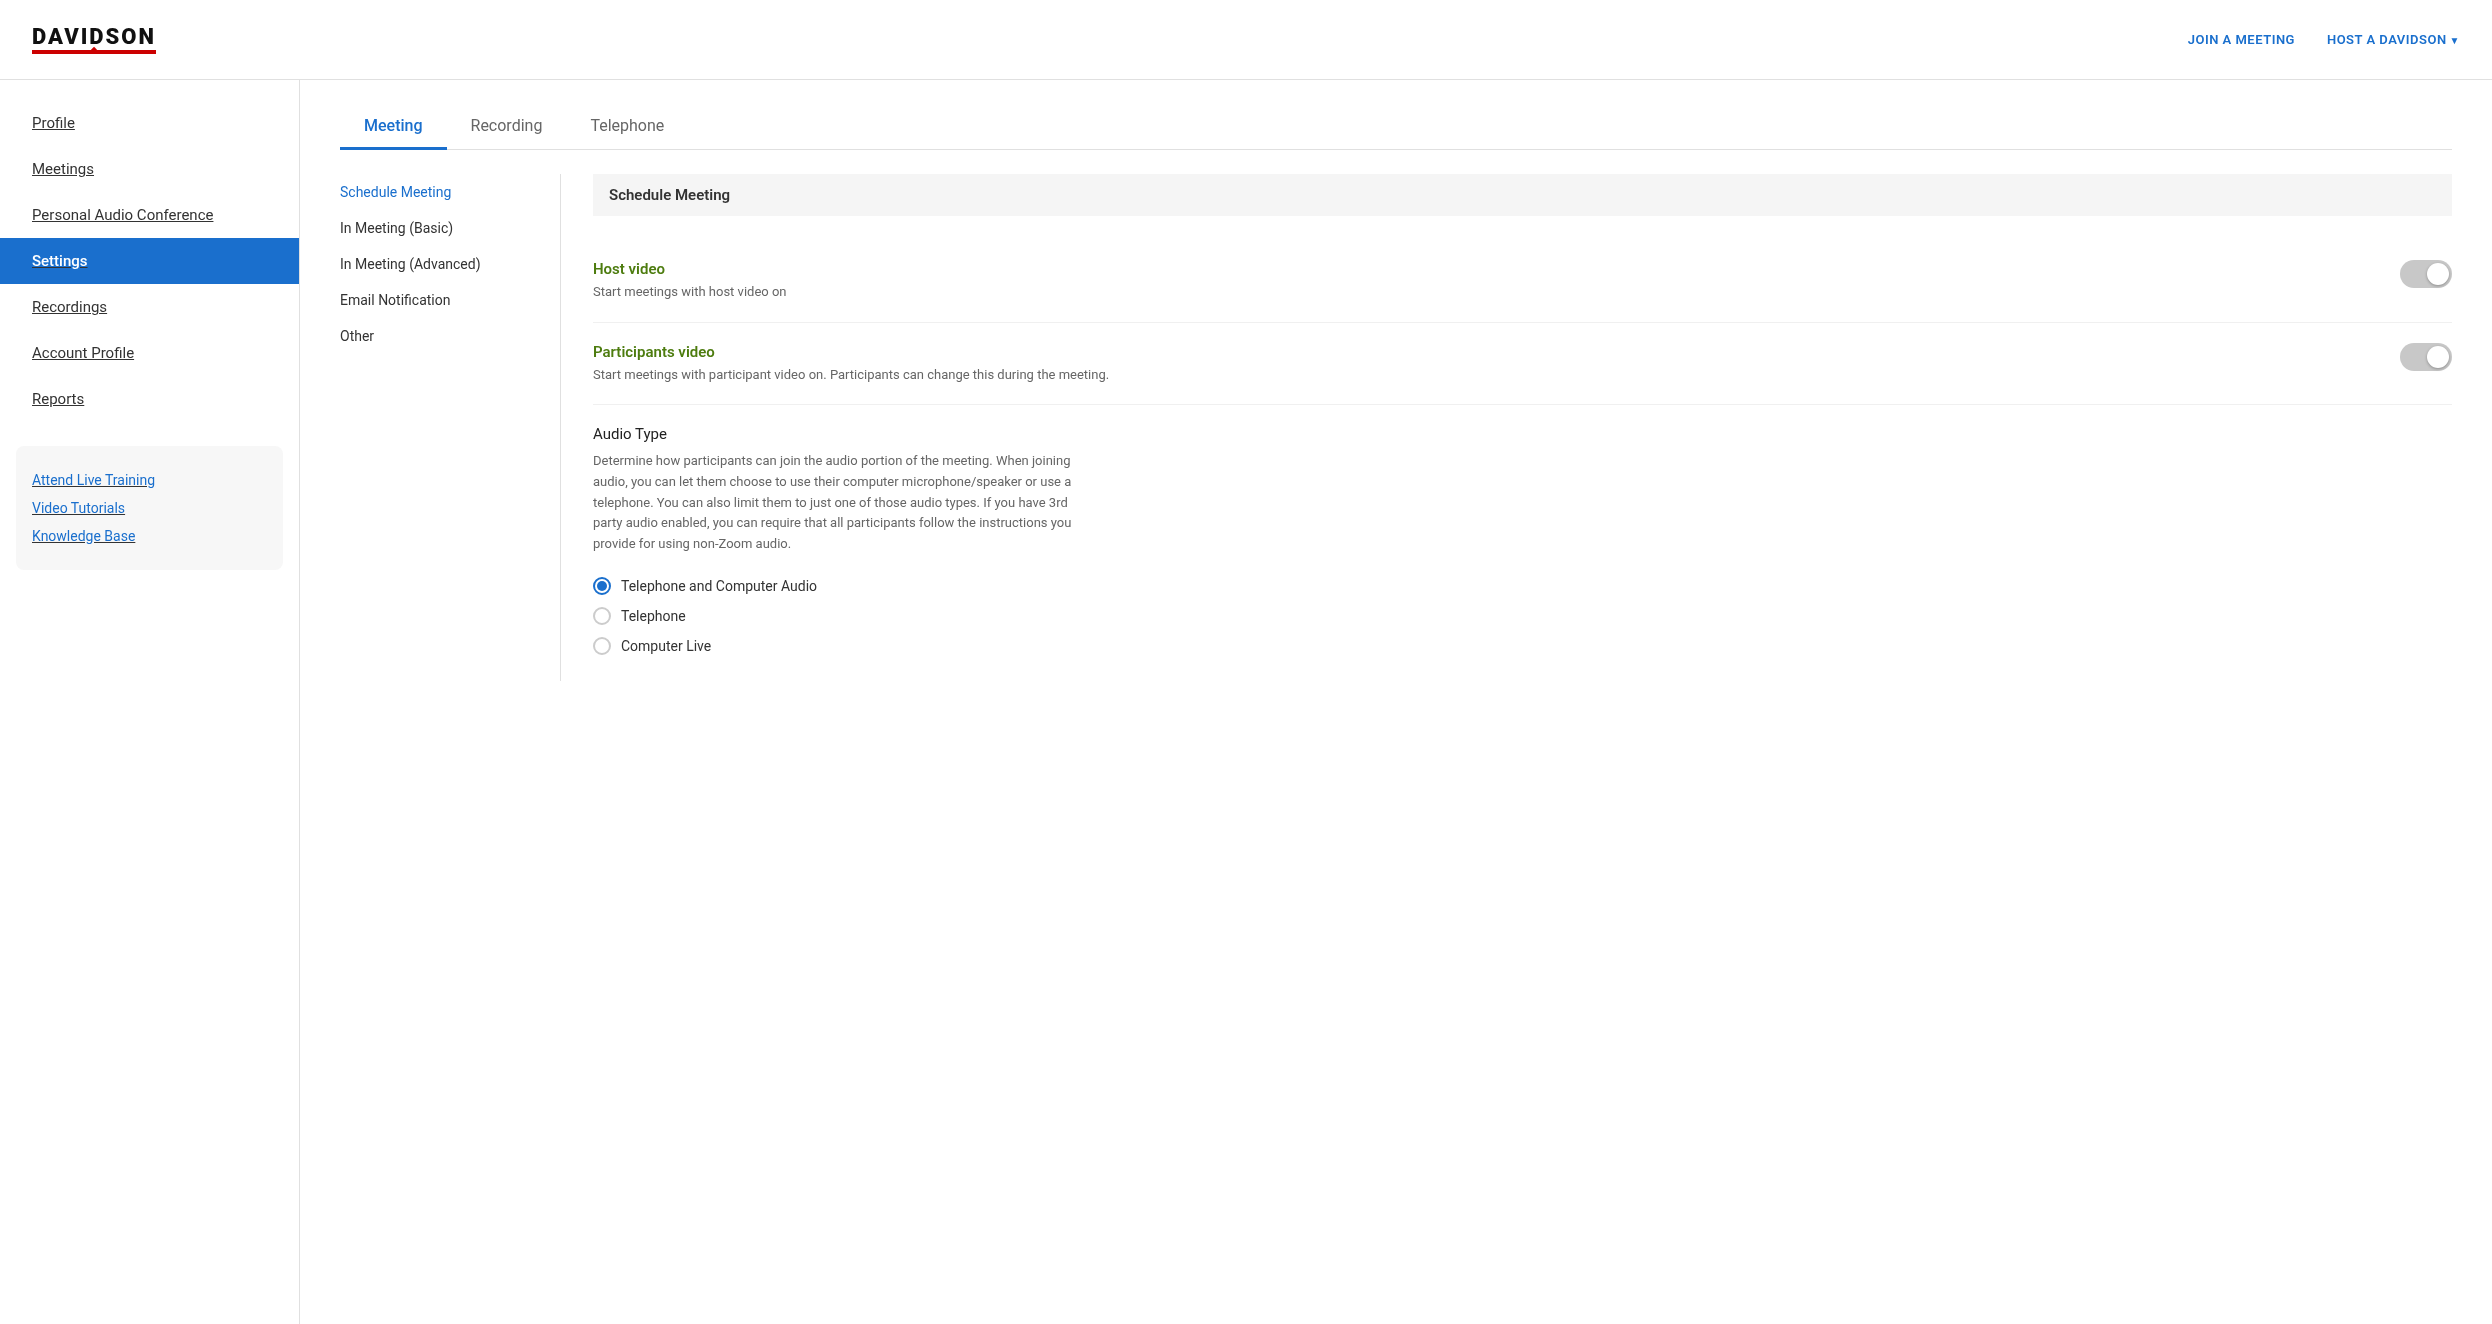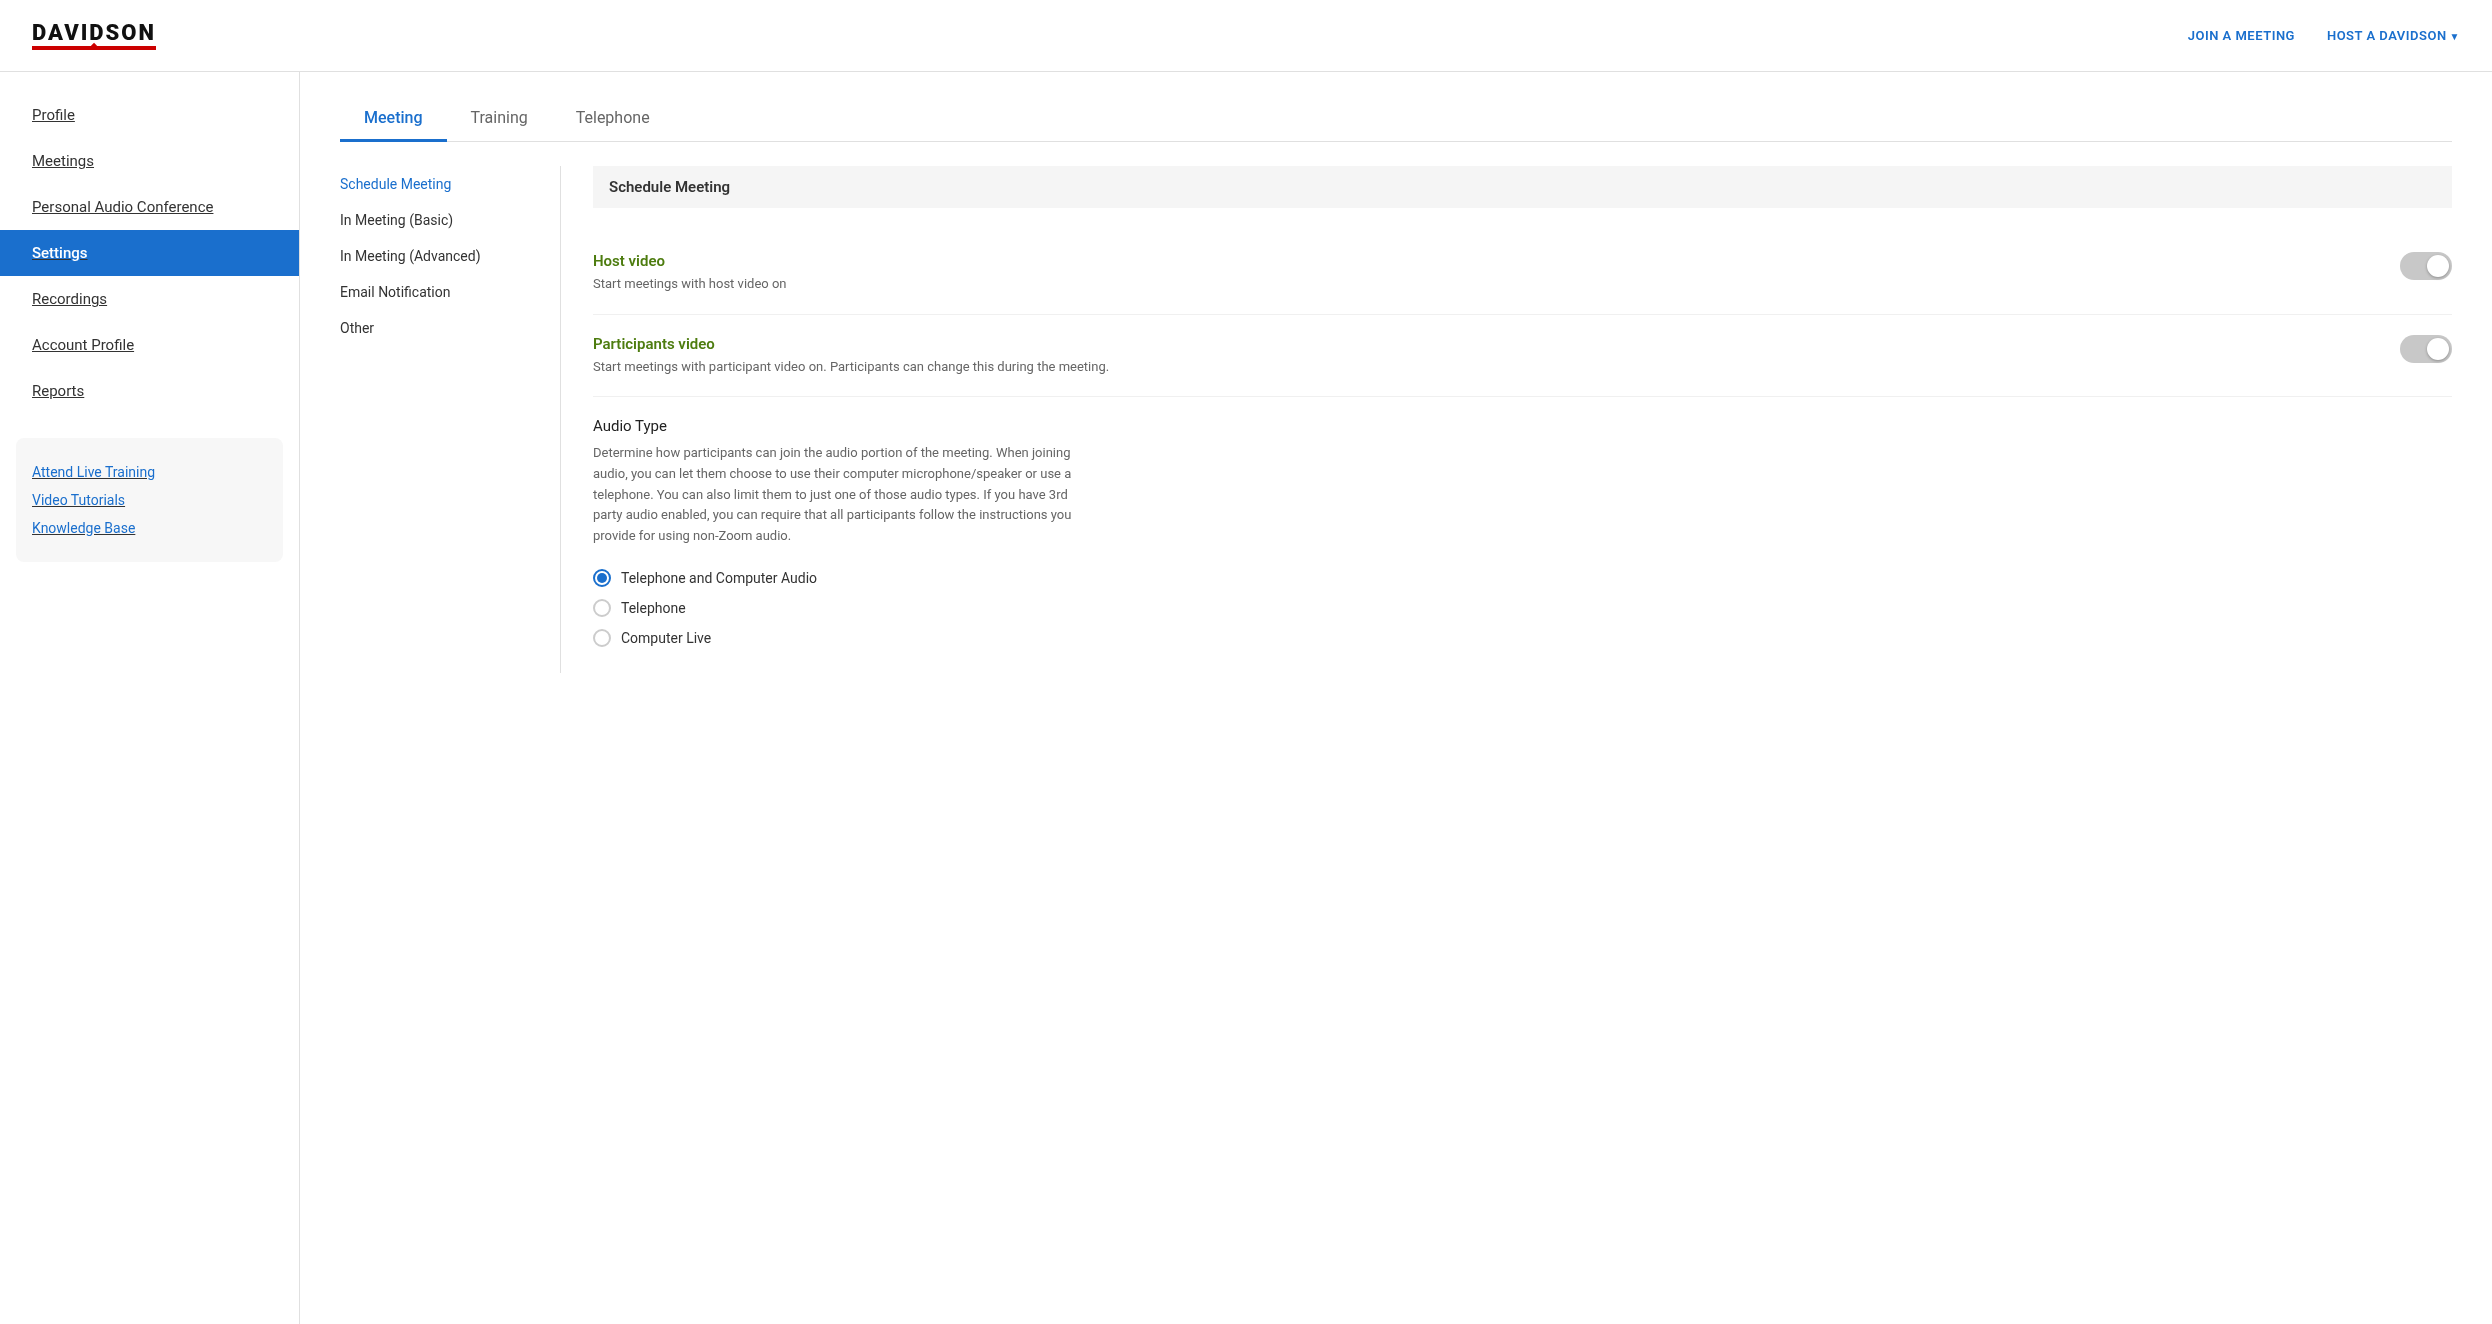--- a/index.html
+++ b/index.html
@@ -4,21 +4,21 @@
   <style>
     * { box-sizing: border-box; margin: 0; padding: 0; }
     body { font-family: -apple-system, BlinkMacSystemFont, 'Segoe UI', Roboto, sans-serif; background: #fff; color: #333; font-size: 14px; }
 
     
     .header {
       display: flex;
       align-items: center;
       justify-content: space-between;
       padding: 0 32px;
-      height: 72px;
+      height: 80px;
       border-bottom: 1px solid #e0e0e0;
     }
     .logo-container {
       display: flex;
       align-items: center;
     }
     .logo-text {
       font-size: 22px;
       font-weight: 900;
       letter-spacing: 2px;
@@ -294,21 +294,21 @@
           <a>Video Tutorials</a>
           <a>Knowledge Base</a>
         </div>
     </div>
   </aside>
 
   <main class="main-content">
 
     <div class="tabs" id="tabs-container">
     <div class="tab active">Meeting</div>
-        <div class="tab">Training</div>
+        <div class="tab">Recording</div>
         <div class="tab">Telephone</div>
       </div>
 
     <div class="settings-layout">
 
       <nav class="settings-nav" id="settings-nav">
       <a class="settings-nav-item active">Schedule Meeting</a>
           <a class="settings-nav-item">In Meeting (Basic)</a>
           <a class="settings-nav-item">In Meeting (Advanced)</a>
           <a class="settings-nav-item">Email Notification</a>

